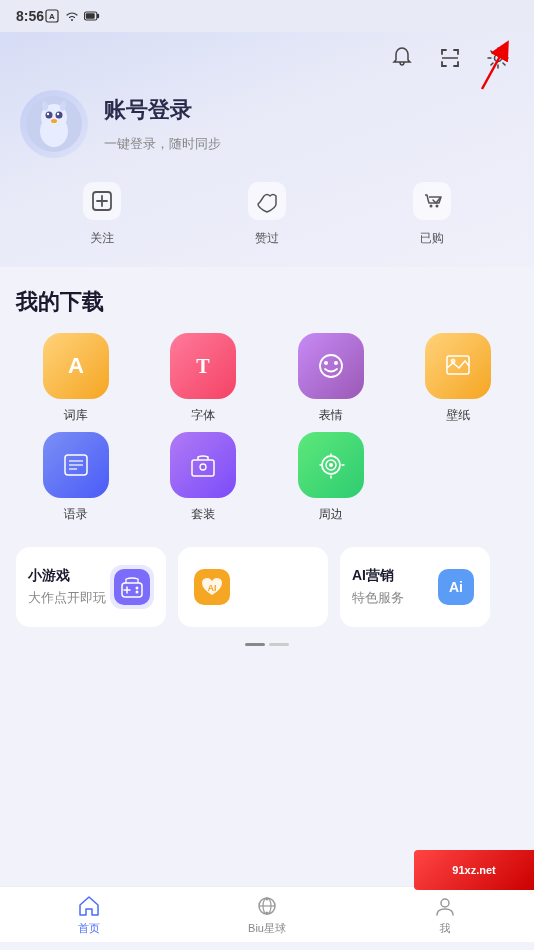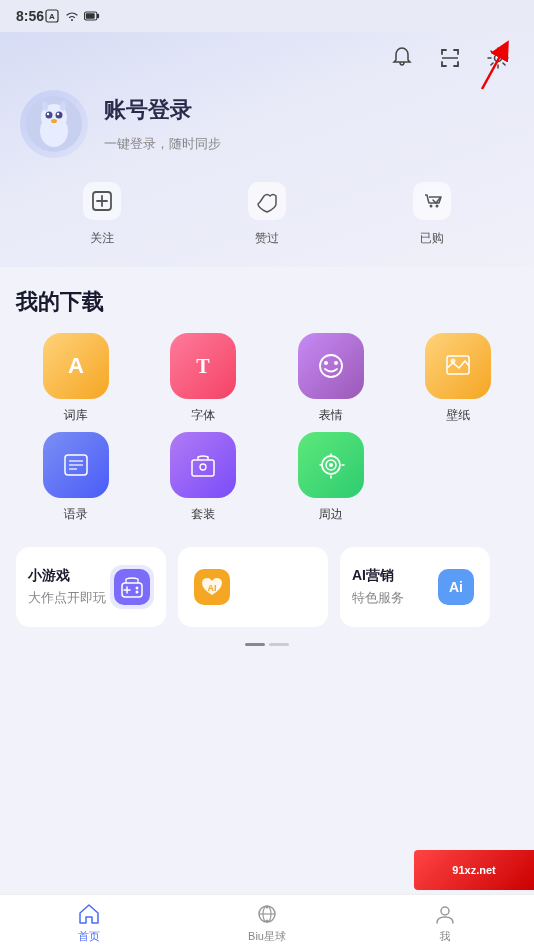--- a/index.html
+++ b/index.html
@@ -227,21 +227,21 @@
       background: #ccc;
     }
     .scroll-dot.active {
       background: #888;
       width: 20px;
     }
 
     
     .bottom-nav {
       position: absolute;
-      bottom: 0;
+      bottom: 8px;
       left: 0;
       right: 0;
       height: 56px;
       background: #fff;
       display: flex;
       align-items: center;
       border-top: 1px solid #eee;
     }
     .nav-item {
       flex: 1;

